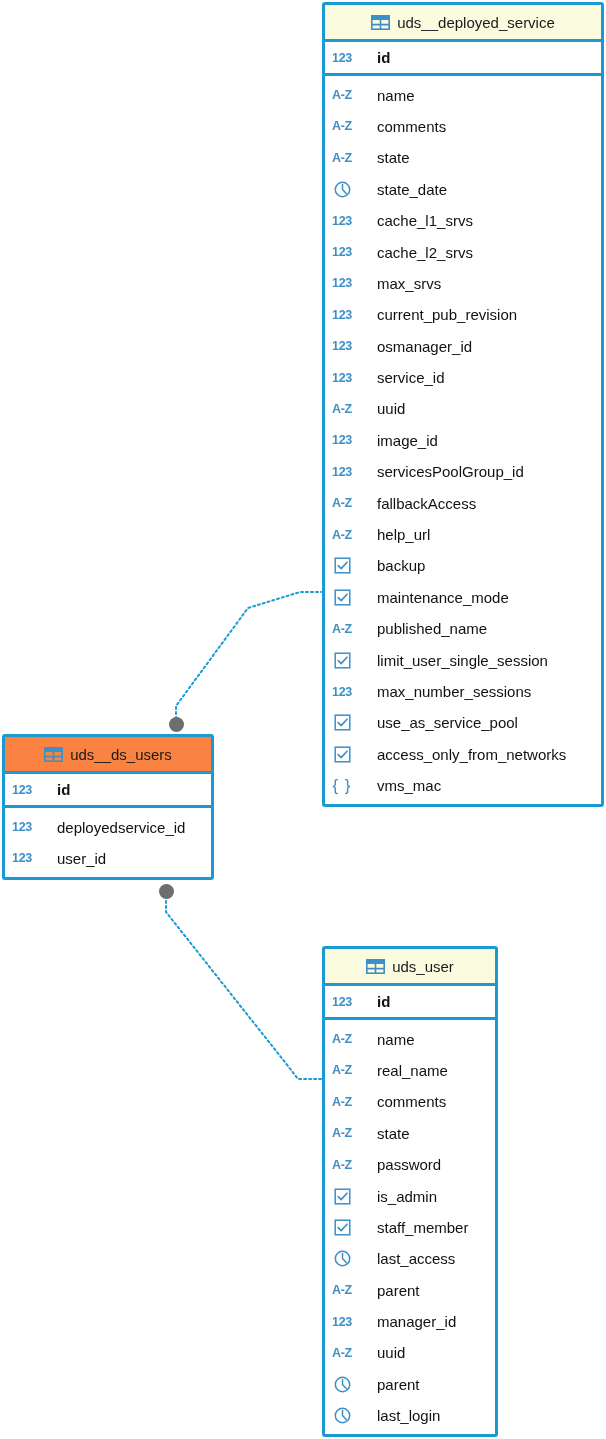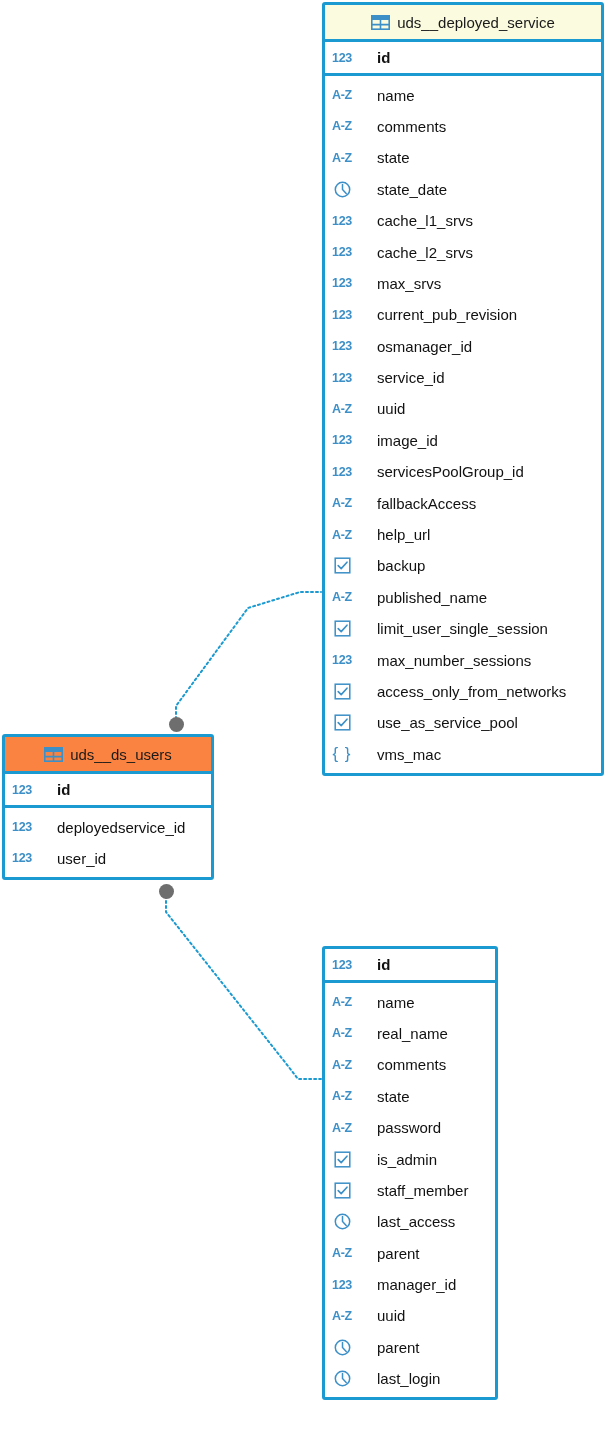--- a/index.html
+++ b/index.html
@@ -191,20 +191,29 @@
           <div class="field-row">
             <span class="ficon">
               <svg width="17" height="17" viewBox="0 0 17 17">
                 <rect x="1.2" y="1.2" width="14.6" height="14.6" fill="none" stroke="#3c8fc7" stroke-width="1.5"></rect>
                 <path d="M 4.2 8.6 L 7.2 11.6 L 13 5.2" fill="none" stroke="#3c8fc7" stroke-width="1.6" stroke-linecap="round" stroke-linejoin="round"></path>
               </svg>
             </span>
             <span class="fname">backup</span>
           </div>
           <div class="field-row">
+            <span class="ficon">
+              <svg width="17" height="17" viewBox="0 0 17 17">
+                <rect x="1.2" y="1.2" width="14.6" height="14.6" fill="none" stroke="#3c8fc7" stroke-width="1.5"></rect>
+                <path d="M 4.2 8.6 L 7.2 11.6 L 13 5.2" fill="none" stroke="#3c8fc7" stroke-width="1.6" stroke-linecap="round" stroke-linejoin="round"></path>
+              </svg>
+            </span>
+            <span class="fname">maintenance_mode</span>
+          </div>
+          <div class="field-row">
             <span class="ficon txt">A-Z</span>
             <span class="fname">published_name</span>
           </div>
           <div class="field-row">
             <span class="ficon">
               <svg width="17" height="17" viewBox="0 0 17 17">
                 <rect x="1.2" y="1.2" width="14.6" height="14.6" fill="none" stroke="#3c8fc7" stroke-width="1.5"></rect>
                 <path d="M 4.2 8.6 L 7.2 11.6 L 13 5.2" fill="none" stroke="#3c8fc7" stroke-width="1.6" stroke-linecap="round" stroke-linejoin="round"></path>
               </svg>
             </span>
@@ -214,30 +223,30 @@
             <span class="ficon txt">123</span>
             <span class="fname">max_number_sessions</span>
           </div>
           <div class="field-row">
             <span class="ficon">
               <svg width="17" height="17" viewBox="0 0 17 17">
                 <rect x="1.2" y="1.2" width="14.6" height="14.6" fill="none" stroke="#3c8fc7" stroke-width="1.5"></rect>
                 <path d="M 4.2 8.6 L 7.2 11.6 L 13 5.2" fill="none" stroke="#3c8fc7" stroke-width="1.6" stroke-linecap="round" stroke-linejoin="round"></path>
               </svg>
             </span>
+            <span class="fname">use_as_service_pool</span>
+          </div>
+          <div class="field-row">
+            <span class="ficon">
+              <svg width="17" height="17" viewBox="0 0 17 17">
+                <rect x="1.2" y="1.2" width="14.6" height="14.6" fill="none" stroke="#3c8fc7" stroke-width="1.5"></rect>
+                <path d="M 4.2 8.6 L 7.2 11.6 L 13 5.2" fill="none" stroke="#3c8fc7" stroke-width="1.6" stroke-linecap="round" stroke-linejoin="round"></path>
+              </svg>
+            </span>
             <span class="fname">access_only_from_networks</span>
-          </div>
-          <div class="field-row">
-            <span class="ficon">
-              <svg width="17" height="17" viewBox="0 0 17 17">
-                <rect x="1.2" y="1.2" width="14.6" height="14.6" fill="none" stroke="#3c8fc7" stroke-width="1.5"></rect>
-                <path d="M 4.2 8.6 L 7.2 11.6 L 13 5.2" fill="none" stroke="#3c8fc7" stroke-width="1.6" stroke-linecap="round" stroke-linejoin="round"></path>
-              </svg>
-            </span>
-            <span class="fname">use_as_service_pool</span>
           </div>
           <div class="field-row">
             <span class="ficon braces">{ }</span>
             <span class="fname">vms_mac</span>
           </div>
         </div>
       </div>
       <div class="er-table" style="left: 2px; top: 734px; width: 212px;">
         <div class="tbl-header orange">
           <svg class="hdr-icon" viewBox="0 0 19 15">
@@ -258,20 +267,28 @@
             <span class="ficon txt">123</span>
             <span class="fname">deployedservice_id</span>
           </div>
           <div class="field-row">
             <span class="ficon txt">123</span>
             <span class="fname">user_id</span>
           </div>
         </div>
       </div>
       <div class="er-table" style="left: 322px; top: 946px; width: 176px;">
+        <div class="tbl-header yellow">
+          <svg class="hdr-icon" viewBox="0 0 19 15">
+            <rect x="0.8" y="0.8" width="17.4" height="4.2" fill="#3c8fc7"></rect>
+            <rect x="0.8" y="0.8" width="17.4" height="13.4" fill="none" stroke="#3c8fc7" stroke-width="1.6"></rect>
+            <path d="M 9.5 5 L 9.5 14.2 M 0.8 9.6 L 18.2 9.6" stroke="#3c8fc7" stroke-width="1.6"></path>
+          </svg>
+          <span>uds_user</span>
+        </div>
         <div class="pk-section">
           <div class="field-row pk">
             <span class="ficon txt">123</span>
             <span class="fname">id</span>
           </div>
         </div>
         <div style="padding-top: 3px; padding-bottom: 3px;">
           <div class="field-row">
             <span class="ficon txt">A-Z</span>
             <span class="fname">name</span>

